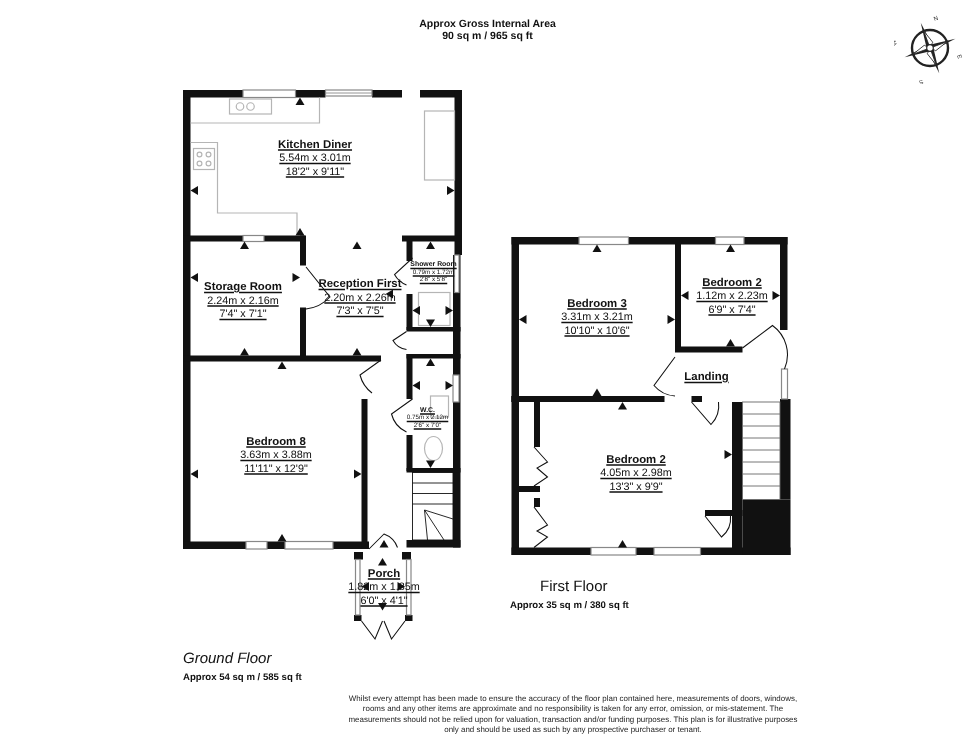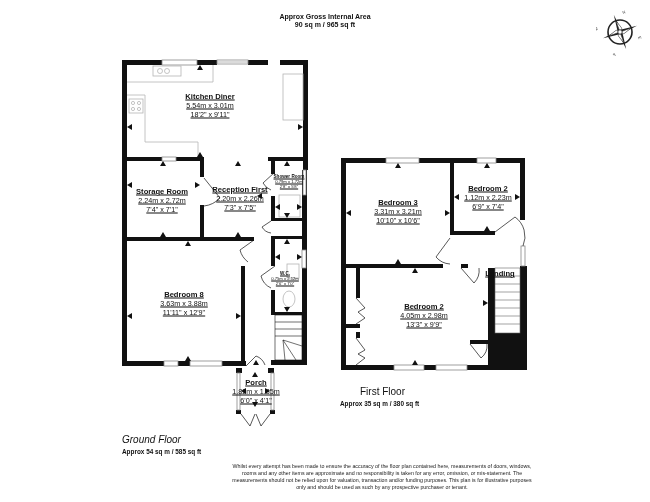--- a/index.html
+++ b/index.html
@@ -239,21 +239,21 @@
   </g>
 </svg>
 
 <div class="room-label" style="left:210px;top:105px;">
   <div class="n">Kitchen Diner</div>
   <div>5.54m x 3.01m</div>
   <div>18'2" x 9'11"</div>
 </div>
 <div class="room-label" style="left:162px;top:200px;">
   <div class="n">Storage Room</div>
-  <div>2.24m x 2.72m</div>
+  <div>2.24m x 2.16m</div>
   <div>7'4" x 7'1"</div>
 </div>
 <div class="room-label" style="left:240px;top:198px;">
   <div class="n">Reception First</div>
   <div>2.20m x 2.26m</div>
   <div>7'3" x 7'5"</div>
 </div>
 <div class="room-label small" style="left:289px;top:181px;">
   <div class="n">Shower Room</div>
   <div>0.79m x 1.72m</div>
@@ -278,21 +278,21 @@
 <div class="room-label" style="left:398px;top:211px;">
   <div class="n">Bedroom 3</div>
   <div>3.31m x 3.21m</div>
   <div>10'10" x 10'6"</div>
 </div>
 <div class="room-label" style="left:488px;top:197px;">
   <div class="n">Bedroom 2</div>
   <div>1.12m x 2.23m</div>
   <div>6'9" x 7'4"</div>
 </div>
-<div class="room-label" style="left:500px;top:251px;margin-top:22px;">
+<div class="room-label" style="left:471px;top:251px;">
   <div class="n">Landing</div>
 </div>
 <div class="room-label" style="left:424px;top:315px;">
   <div class="n">Bedroom 2</div>
   <div>4.05m x 2.98m</div>
   <div>13'3" x 9'9"</div>
 </div>
 
 <div class="floor-title" style="left:122px;top:434px;font-style:italic;">Ground Floor</div>
 <div class="floor-area" style="left:122px;top:448px;">Approx 54 sq m / 585 sq ft</div>

